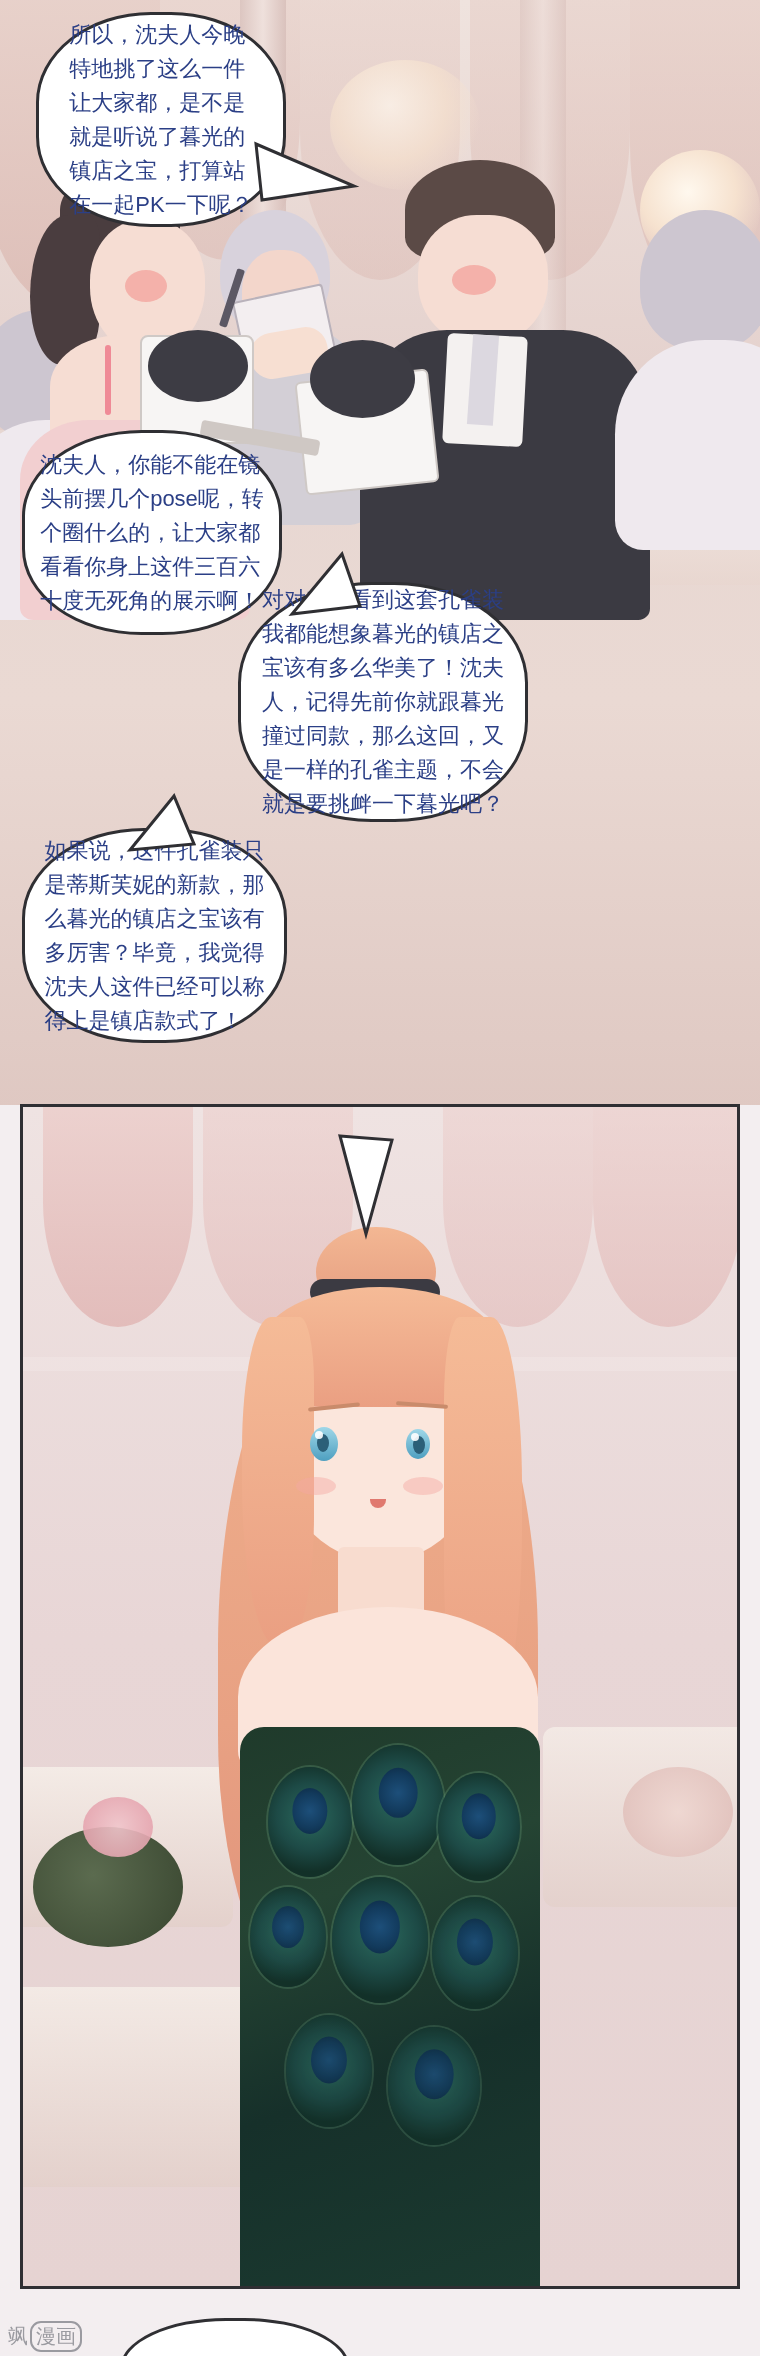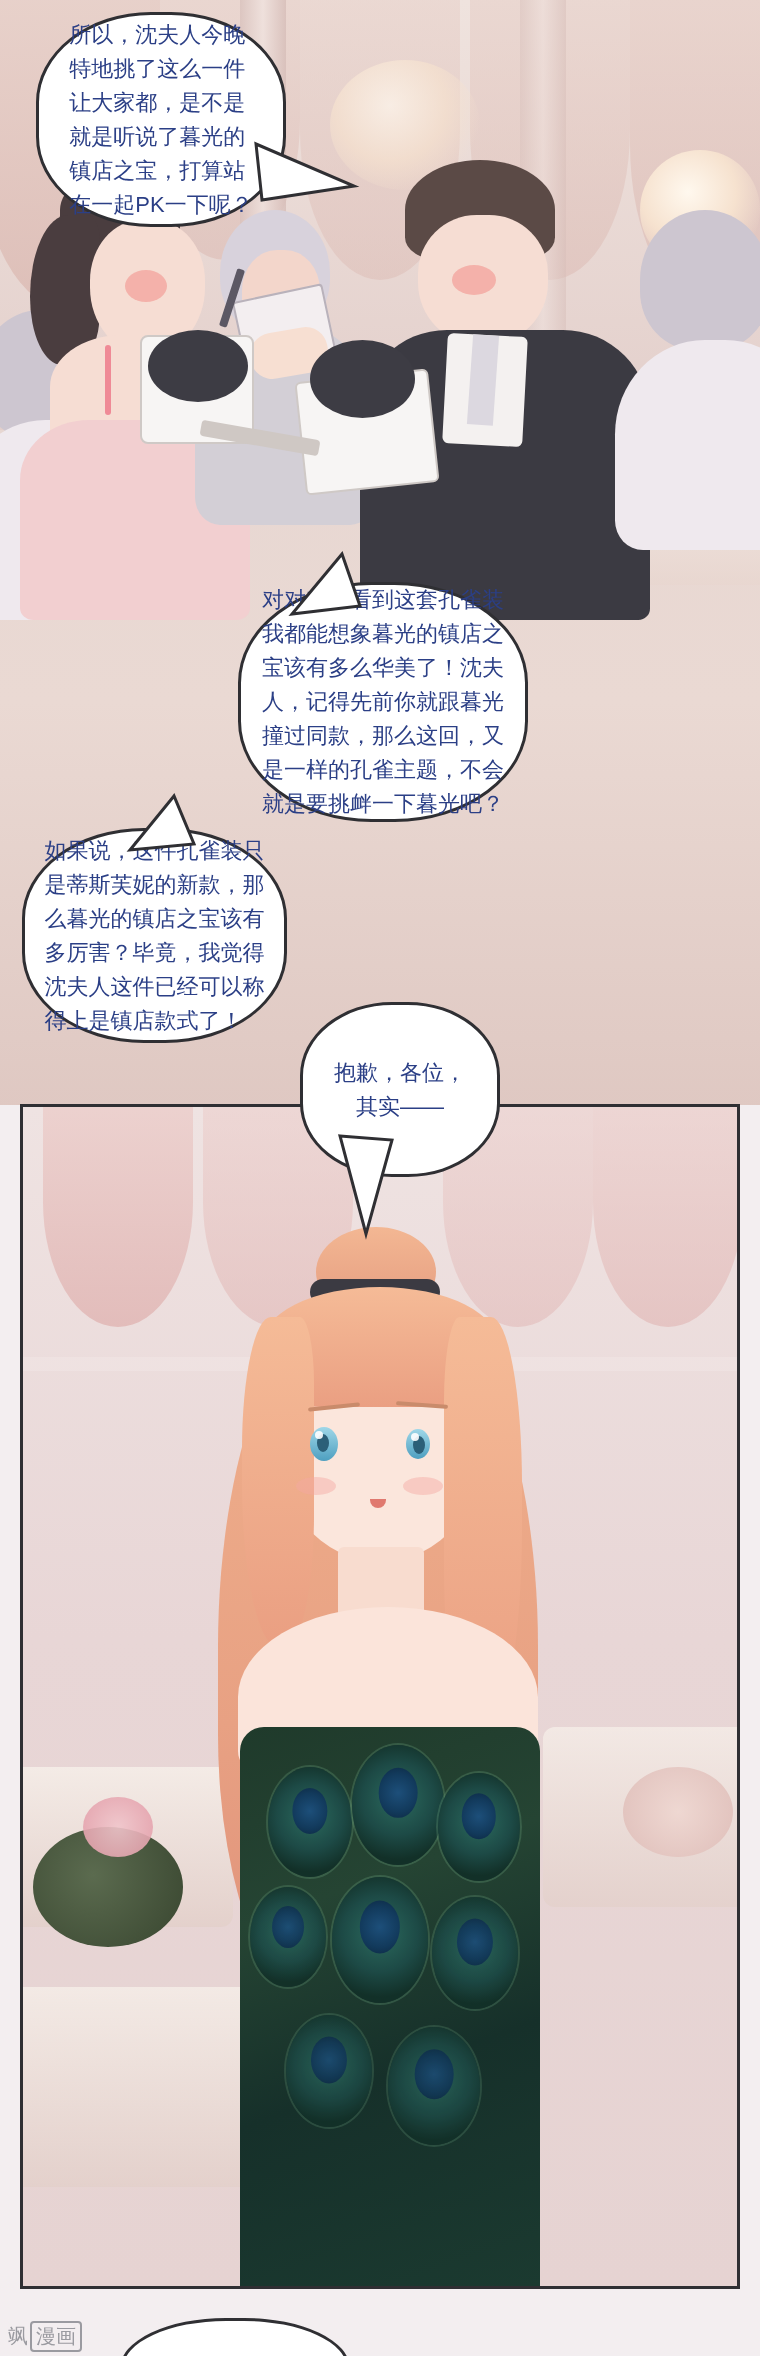--- a/index.html
+++ b/index.html
@@ -216,21 +216,21 @@
   .watermark {
     position:absolute;
     left: 8px; bottom: 4px;
     font-size: 20px;
     color: #9a9aa0;
     z-index: 30;
   }
   .watermark .wm-box {
     display:inline-block;
     border:2px solid #9a9aa0;
-    border-radius:4px;
+    border-radius:11px;
     padding:0 4px;
     margin-left:2px;
   }
 </style>
 </head>
 <body>
 
 <div class="page">
 
   <div class="panel1">
@@ -386,20 +386,27 @@
 在一起PK一下呢？</div>
   </div>
   <div class="tailshape" style="left:262px; top:150px; width:60px; height:46px;
               clip-path: polygon(0% 0%, 100% 62%, 6% 100%);
               background:#ffffff; border:none;
               box-shadow: none;"></div>
   <svg style="position:absolute; left:250px; top:138px; z-index:21;" width="110" height="80" viewBox="0 0 110 80">
     <polygon points="6,6 104,48 12,62" fill="#ffffff" stroke="#2f2f33" stroke-width="3"></polygon>
   </svg>
 
+  <div class="bubble" style="left:22px; top:430px; width:260px; height:205px;">
+    <div class="txt">沈夫人，你能不能在镜
+头前摆几个pose呢，转
+个圈什么的，让大家都
+看看你身上这件三百六
+十度无死角的展示啊！</div>
+  </div>
 
   <div class="bubble" style="left:238px; top:582px; width:290px; height:240px;">
     <div class="txt">对对对，看到这套孔雀装
 我都能想象暮光的镇店之
 宝该有多么华美了！沈夫
 人，记得先前你就跟暮光
 撞过同款，那么这回，又
 是一样的孔雀主题，不会
 就是要挑衅一下暮光吧？</div>
   </div>
@@ -412,24 +419,20 @@
 是蒂斯芙妮的新款，那
 么暮光的镇店之宝该有
 多厉害？毕竟，我觉得
 沈夫人这件已经可以称
 得上是镇店款式了！</div>
   </div>
   <svg style="position:absolute; left:120px; top:792px; z-index:21;" width="90" height="70" viewBox="0 0 90 70">
     <polygon points="54,4 10,58 74,52" fill="#ffffff" stroke="#2f2f33" stroke-width="3"></polygon>
   </svg>
 
-  <div class="bubble center" style="left:300px; top:1002px; width:200px; height:175px;">
-    <div class="txt">抱歉，各位，
-其实——</div>
-  </div>
   <svg style="position:absolute; left:330px; top:1130px; z-index:21;" width="80" height="110" viewBox="0 0 80 110">
     <polygon points="10,6 62,10 36,104" fill="#ffffff" stroke="#2f2f33" stroke-width="3"></polygon>
   </svg>
 
   <div class="bubble" style="left:120px; top:2318px; width:230px; height:120px;">
     <div class="txt"></div>
   </div>
 
   <div class="watermark">
     <span>飒</span><span class="wm-box">漫画</span>

